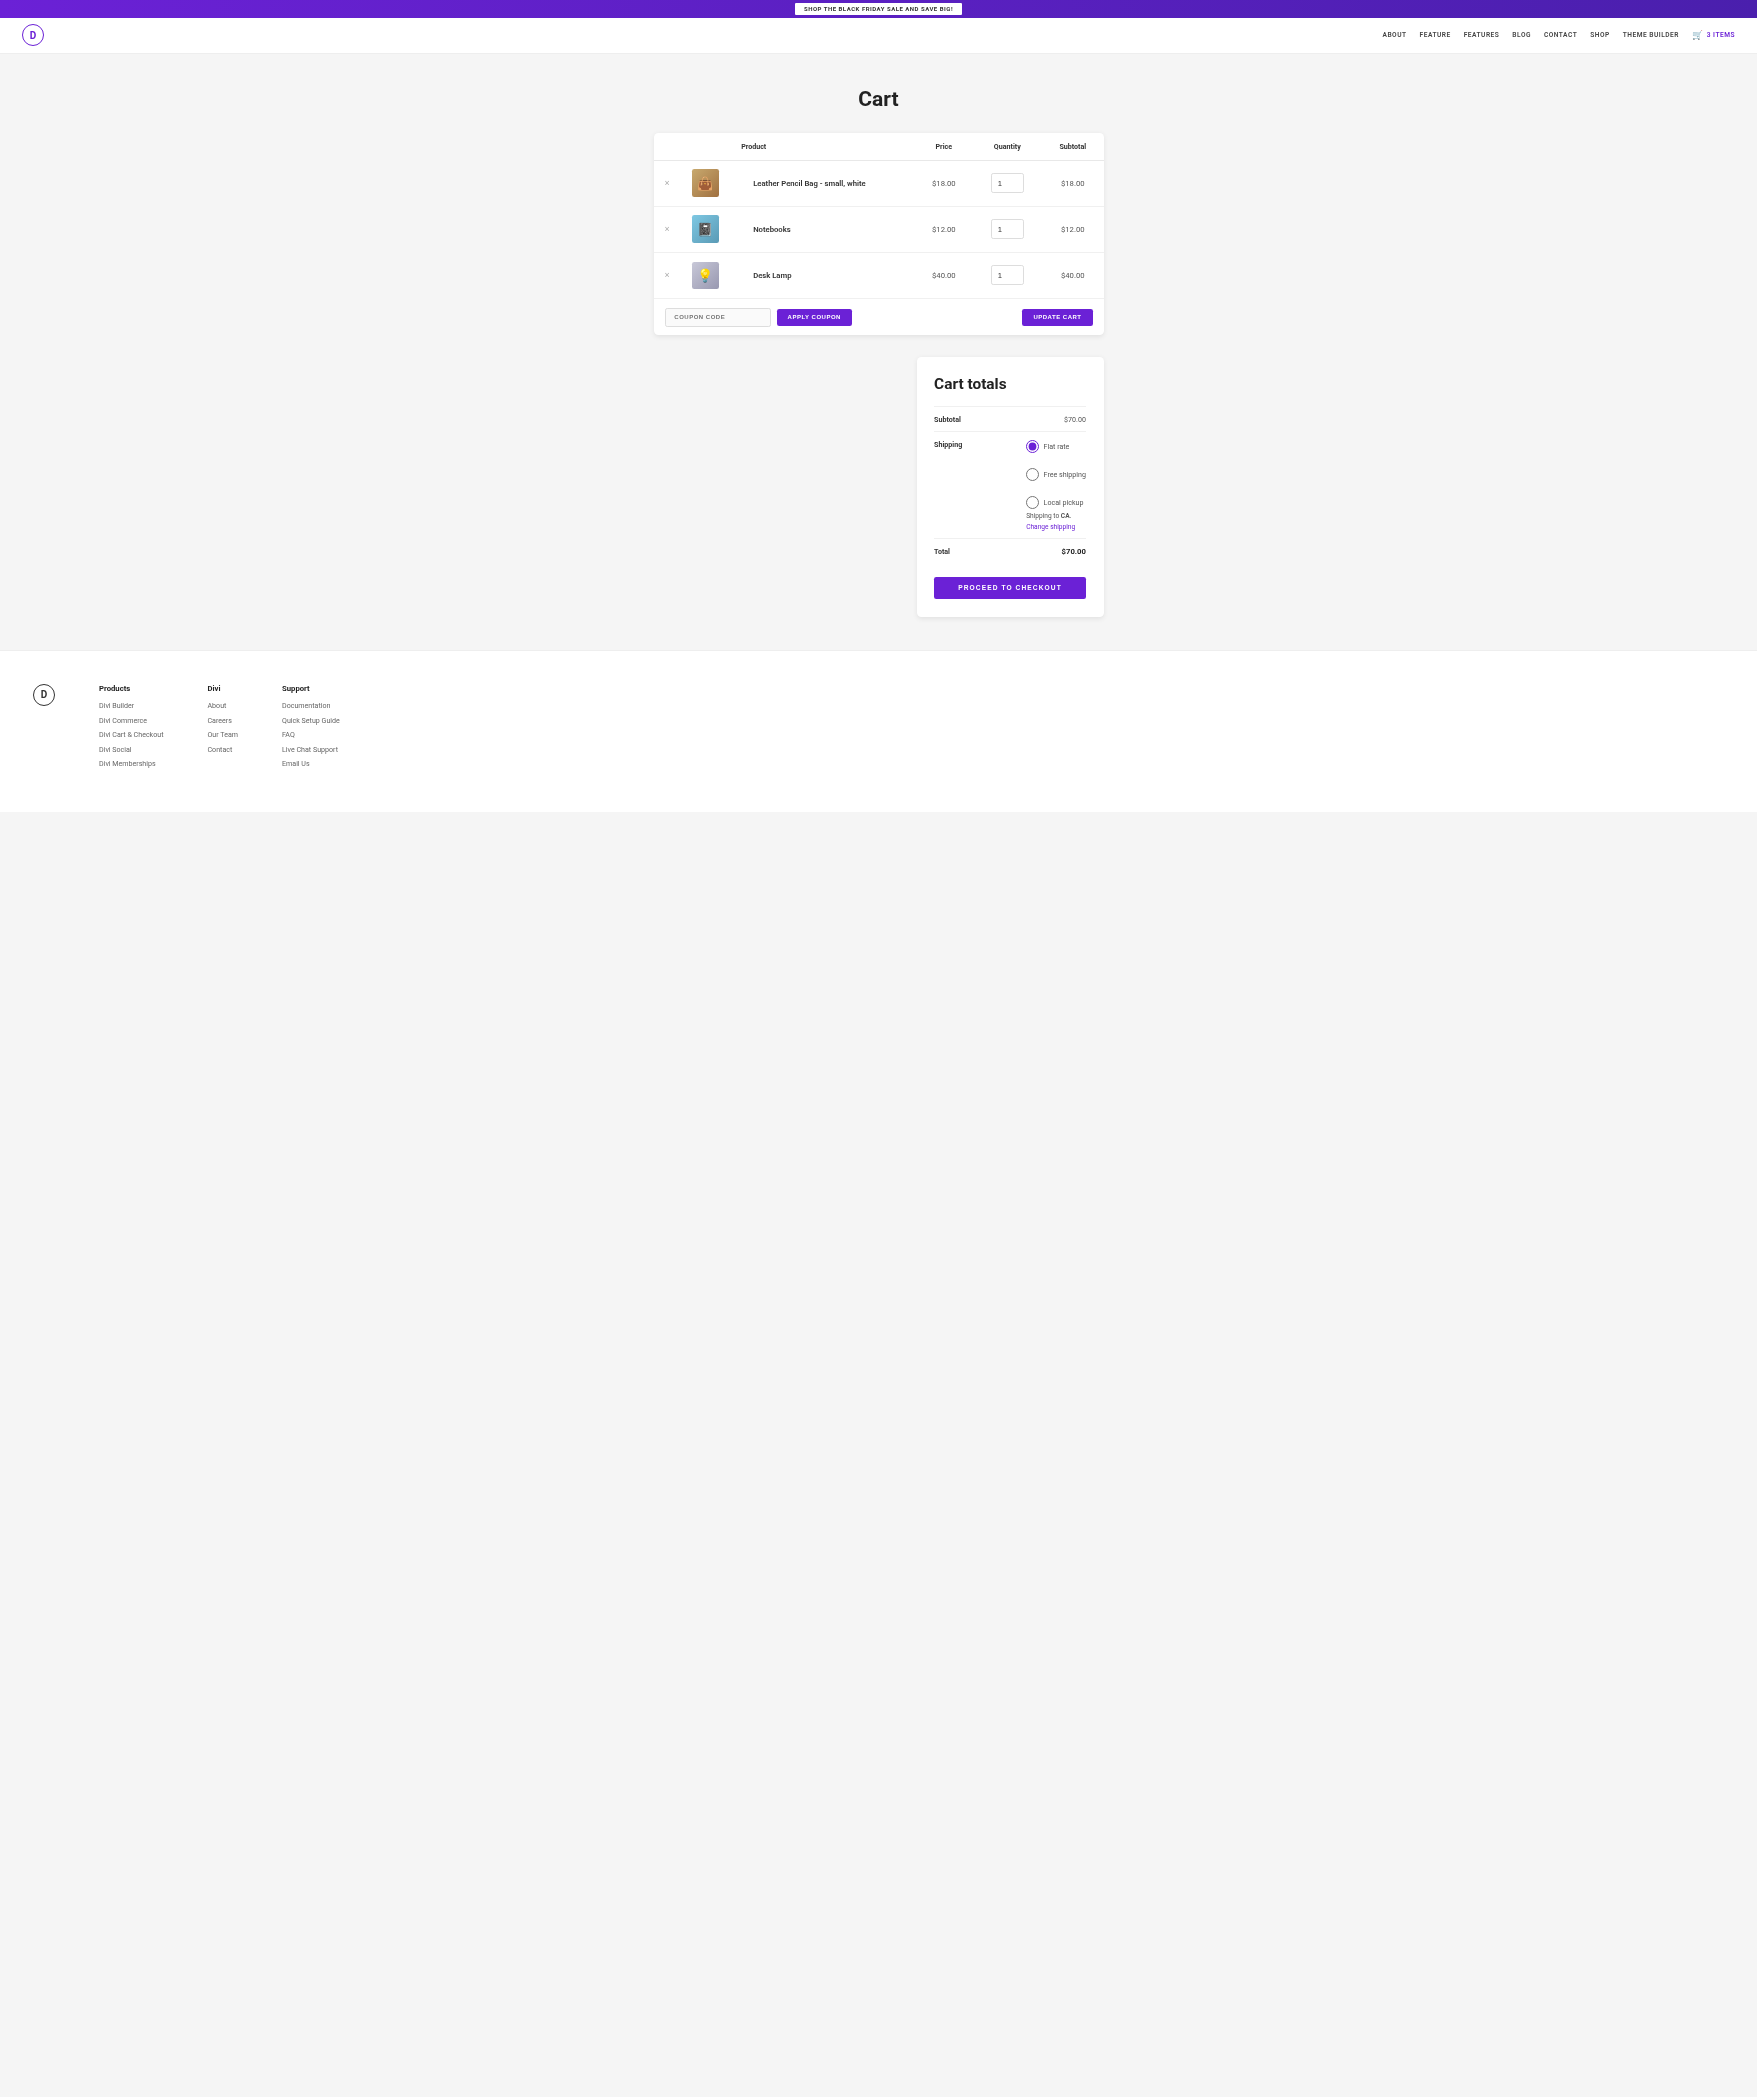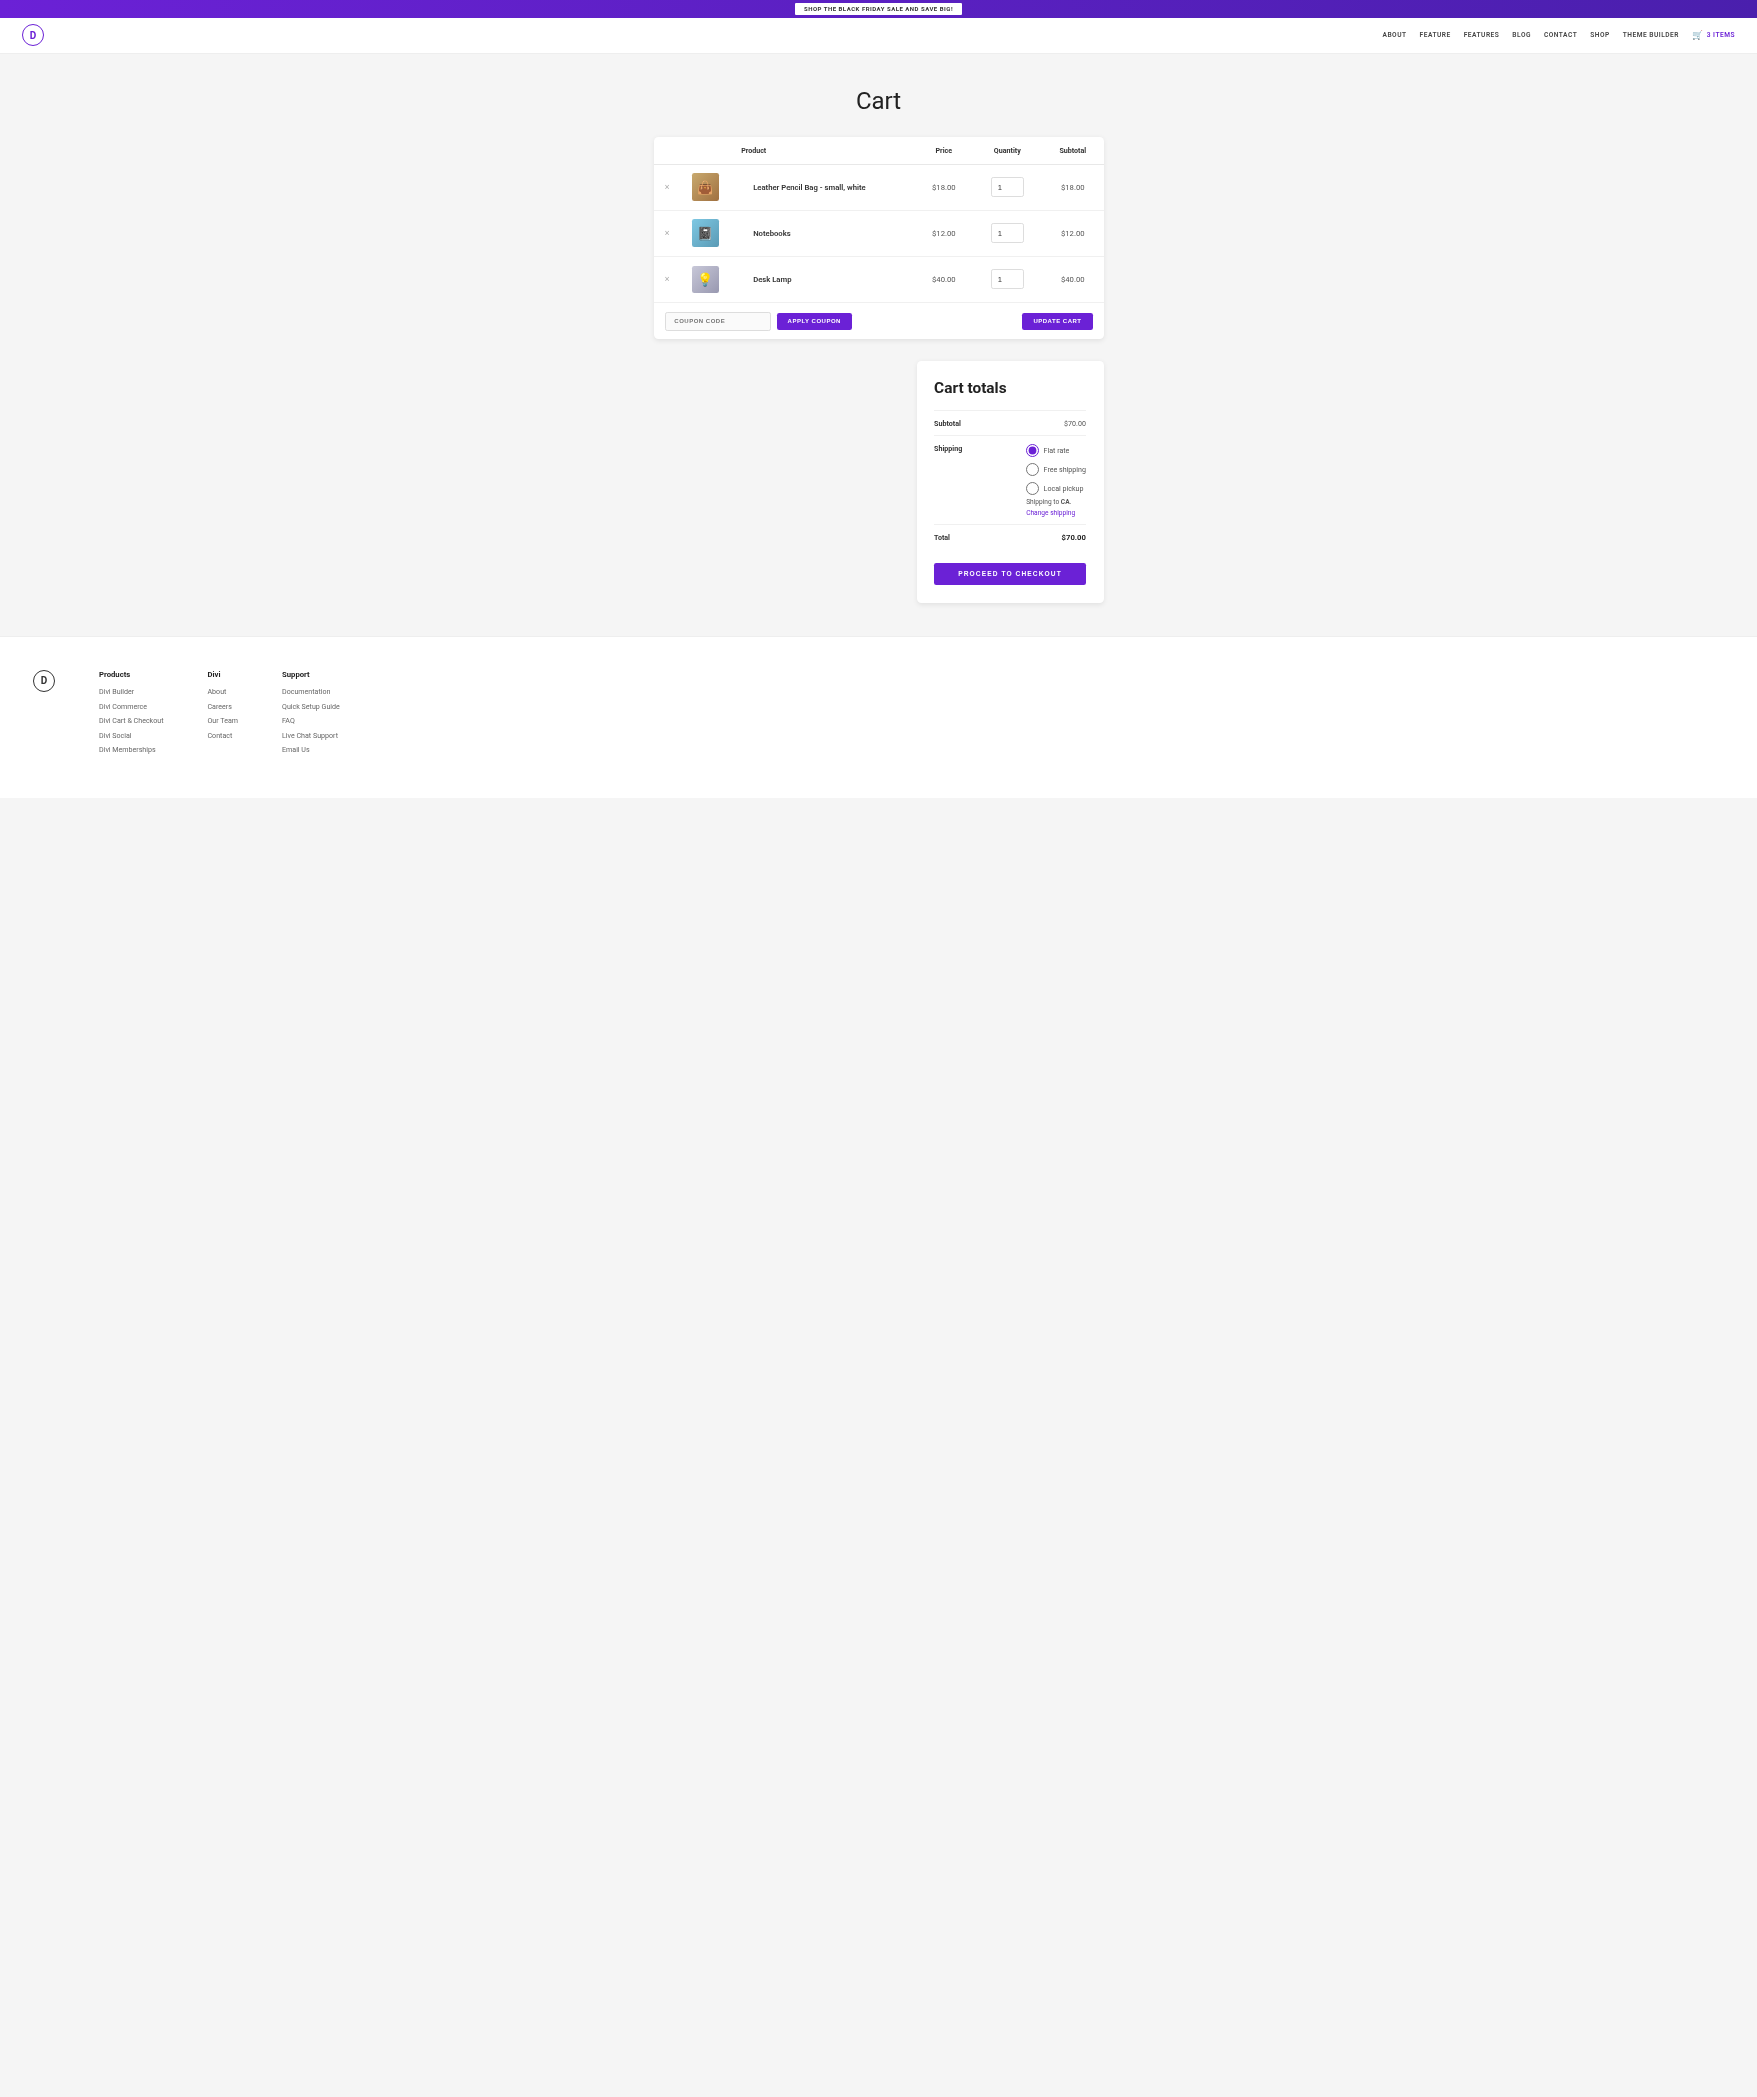--- a/index.html
+++ b/index.html
@@ -45,21 +45,21 @@
     }
     .cart-link { display: flex; align-items: center; gap: 3.3px; color: #6b21d6 !important; }
     .cart-icon { font-size: 8.8px; }
 
     
     .page-title-section {
       text-align: center;
       padding: 33px 11px 22px;
     }
     .page-title-section h1 {
-      font-size: 24px; font-weight: 400; color: #222;
+      font-size: 21px; font-weight: 700; color: #222;
     }
 
     
     .main-content {
       max-width: 472px;
       margin: 0 auto;
       padding: 0 11px 33px;
     }
 
     
@@ -157,21 +157,21 @@
     }
     .totals-row {
       display: flex;
       justify-content: space-between;
       align-items: flex-start;
       padding: 7.7px 0;
       border-top: 0.5px solid #f0f0f0;
     }
     .totals-label { font-weight: 700; color: #333; font-size: 7.1px; }
     .totals-value { color: #555; font-size: 7.1px; }
-    .shipping-options { display: flex; flex-direction: column; gap: 6px; }
+    .shipping-options { display: flex; flex-direction: column; gap: 15px; }
     .shipping-option { display: flex; align-items: center; gap: 4.4px; font-size: 7.1px; color: #555; }
     .shipping-option input[type="radio"] { accent-color: #6b21d6; }
     .shipping-note { font-size: 6.6px; color: #555; margin-top: 3.3px; }
     .shipping-note strong { font-weight: 700; }
     .change-address { color: #6b21d6; font-size: 6.6px; text-decoration: none; display: block; margin-top: 2.2px; }
     .total-row .totals-value { font-weight: 700; color: #222; font-size: 7.7px; }
     .checkout-btn {
       display: block;
       width: 100%;
       background: #6b21d6; color: white;

